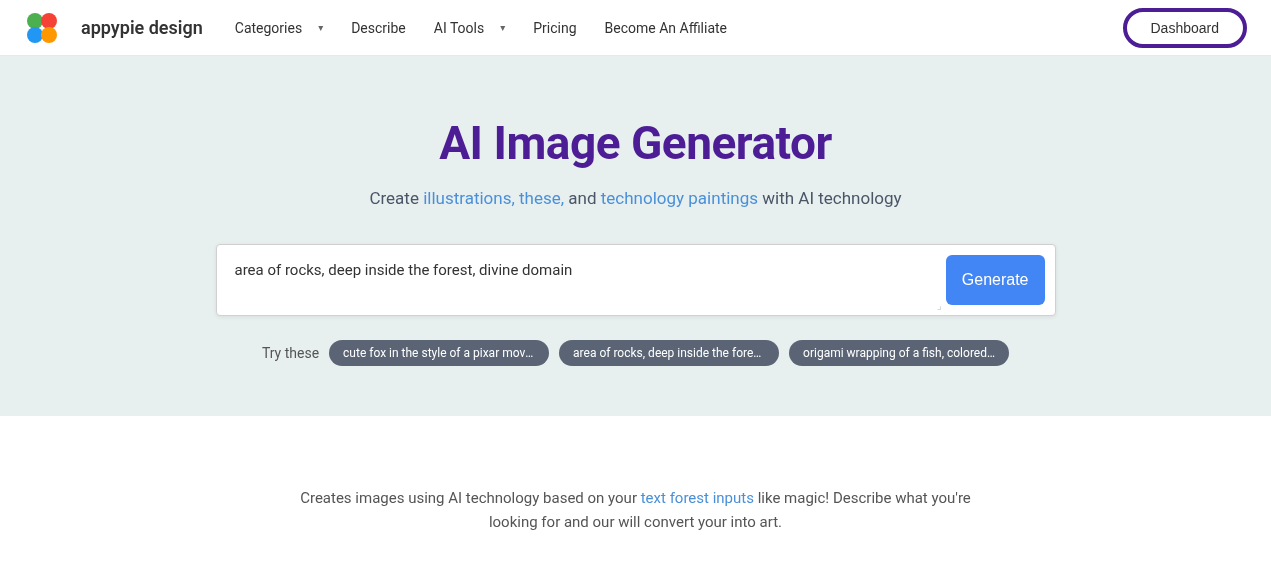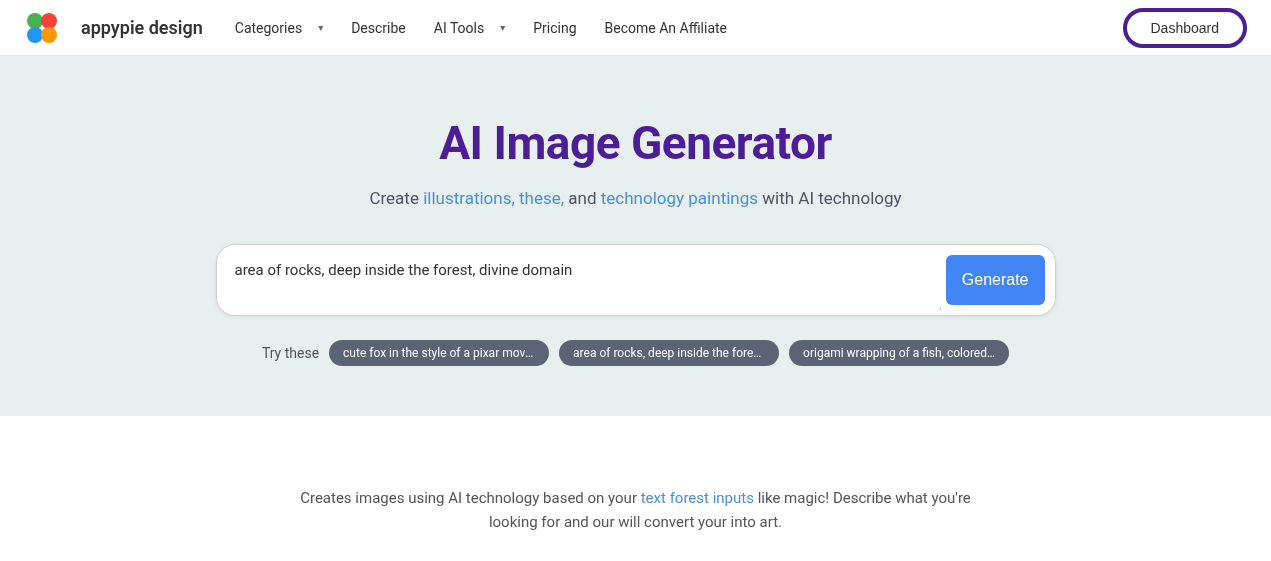--- a/index.html
+++ b/index.html
@@ -102,21 +102,21 @@
       margin-bottom: 36px;
     }
 
     .hero-subtitle .highlight {
       color: #4a90d9;
     }
 
     
     .search-container {
       background: #fff;
-      border-radius: 19px;
+      border-radius: 4px;
       border: 1px solid #d0d0d0;
       display: flex;
       align-items: stretch;
       max-width: 840px;
       margin: 0 auto 24px;
       overflow: hidden;
       box-shadow: 0 1px 4px rgba(0,0,0,0.08);
     }
 
     .search-textarea {

